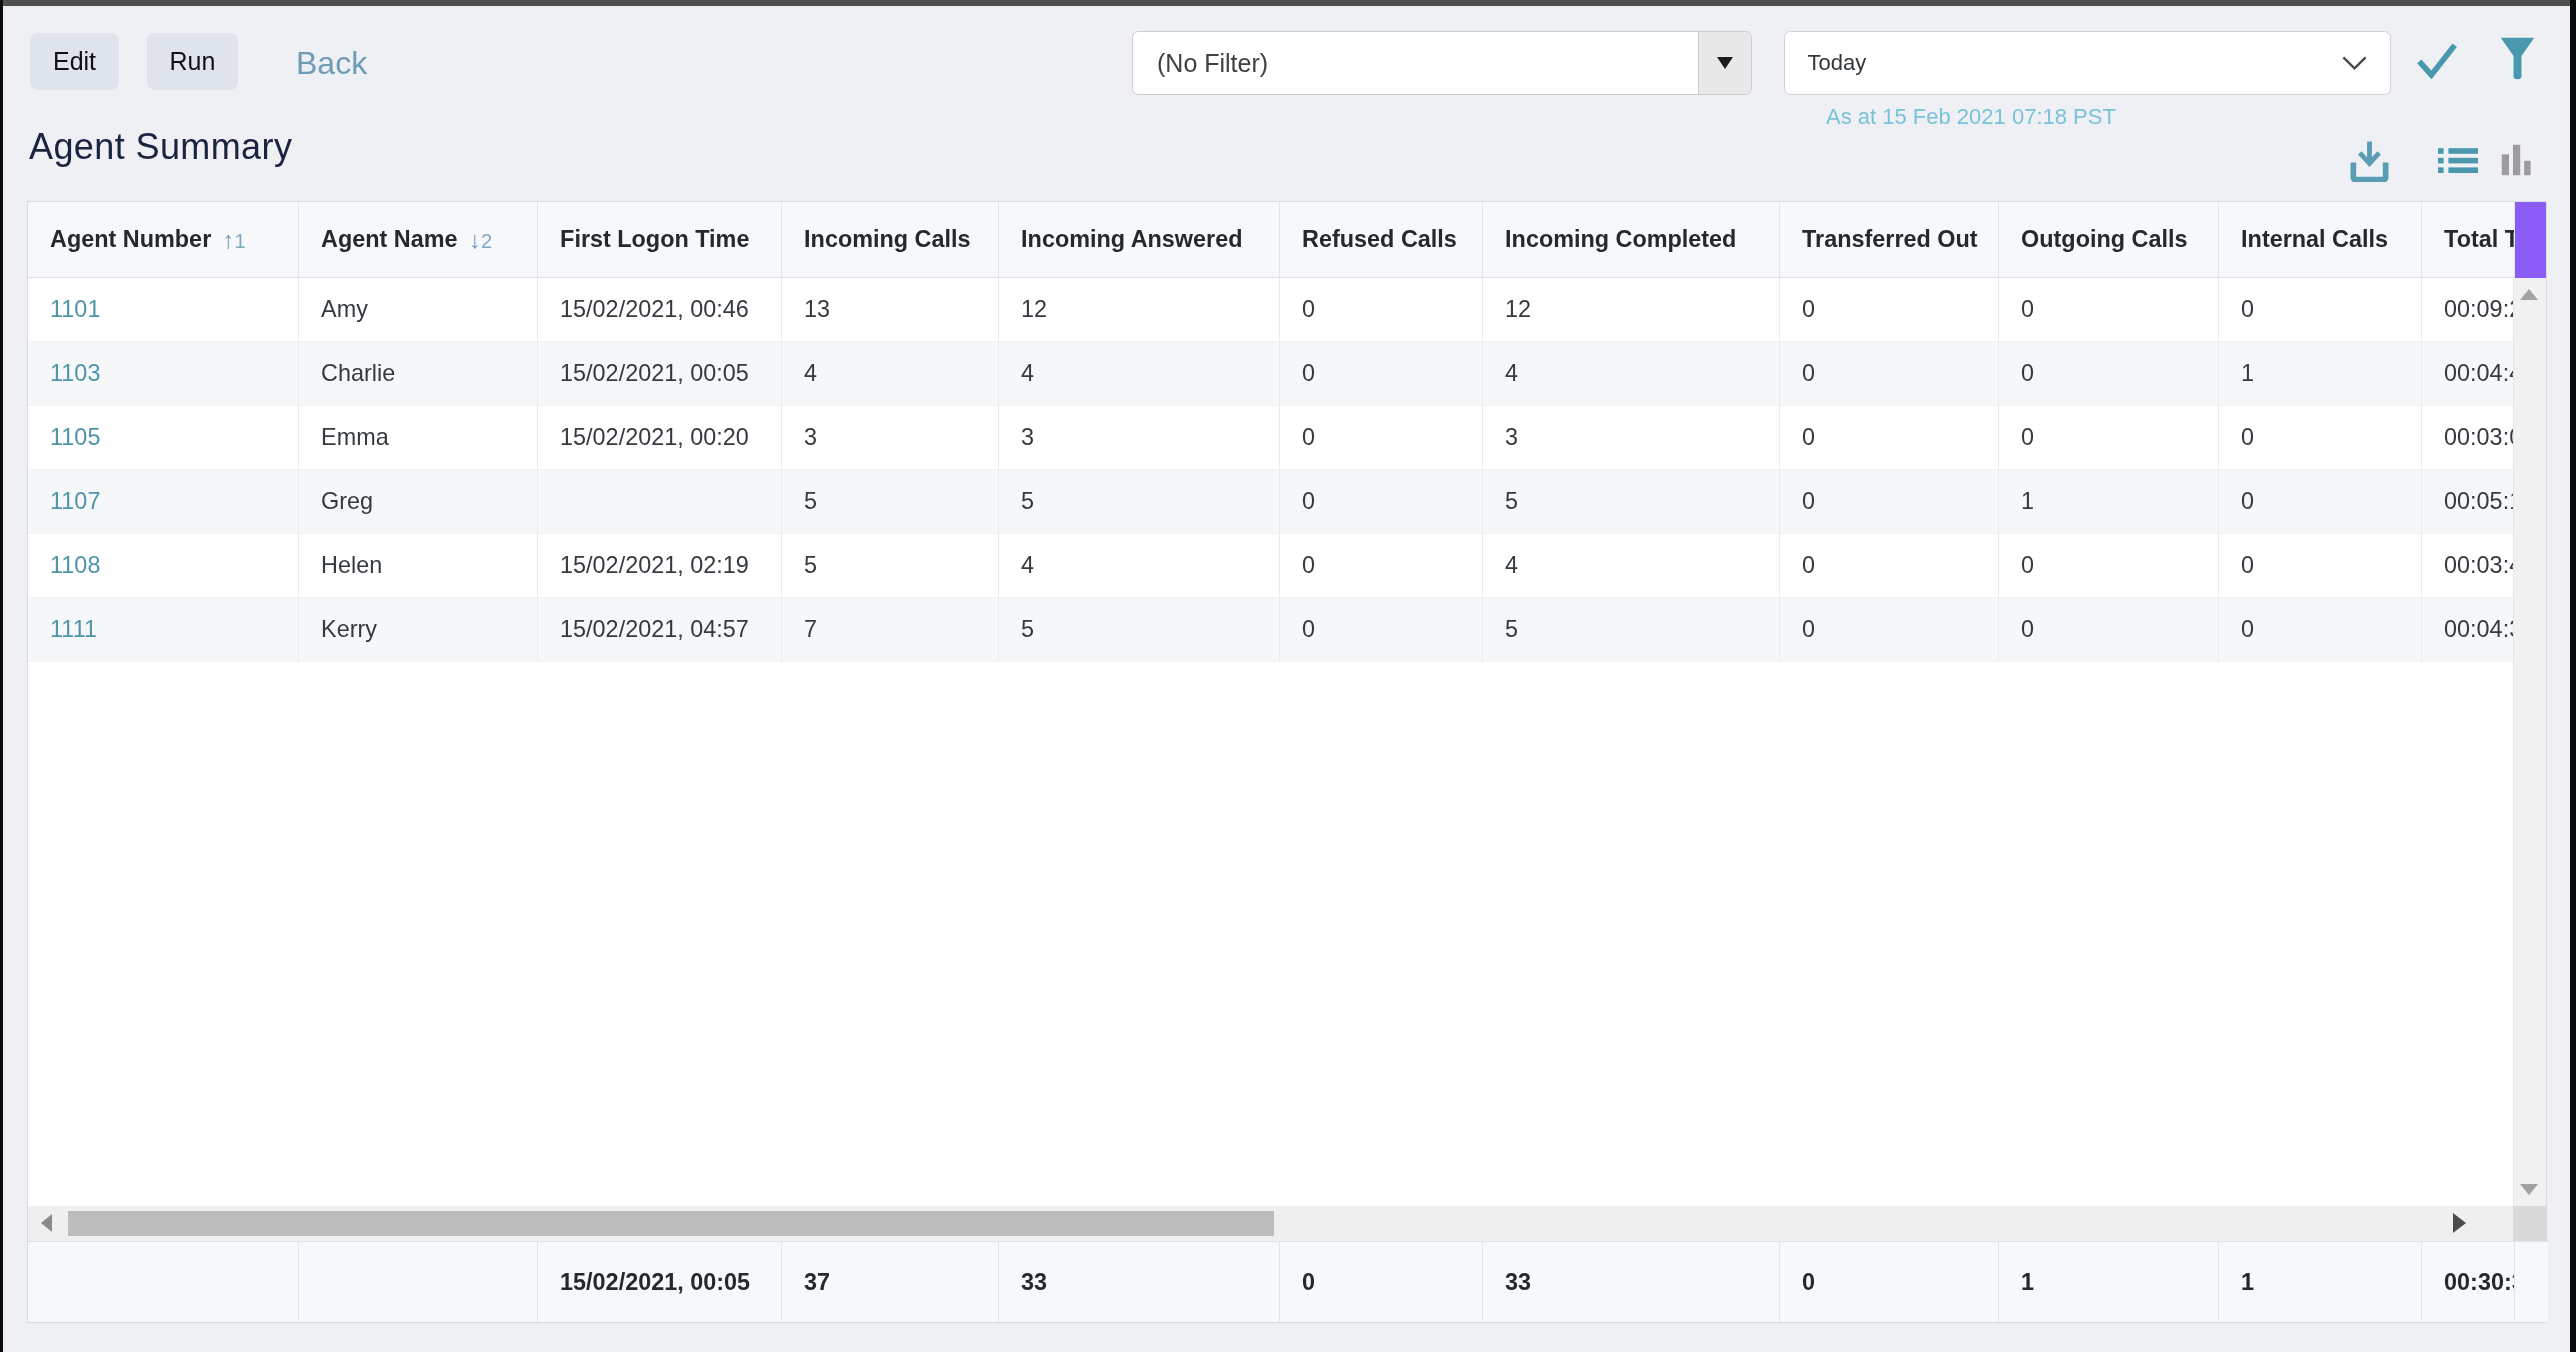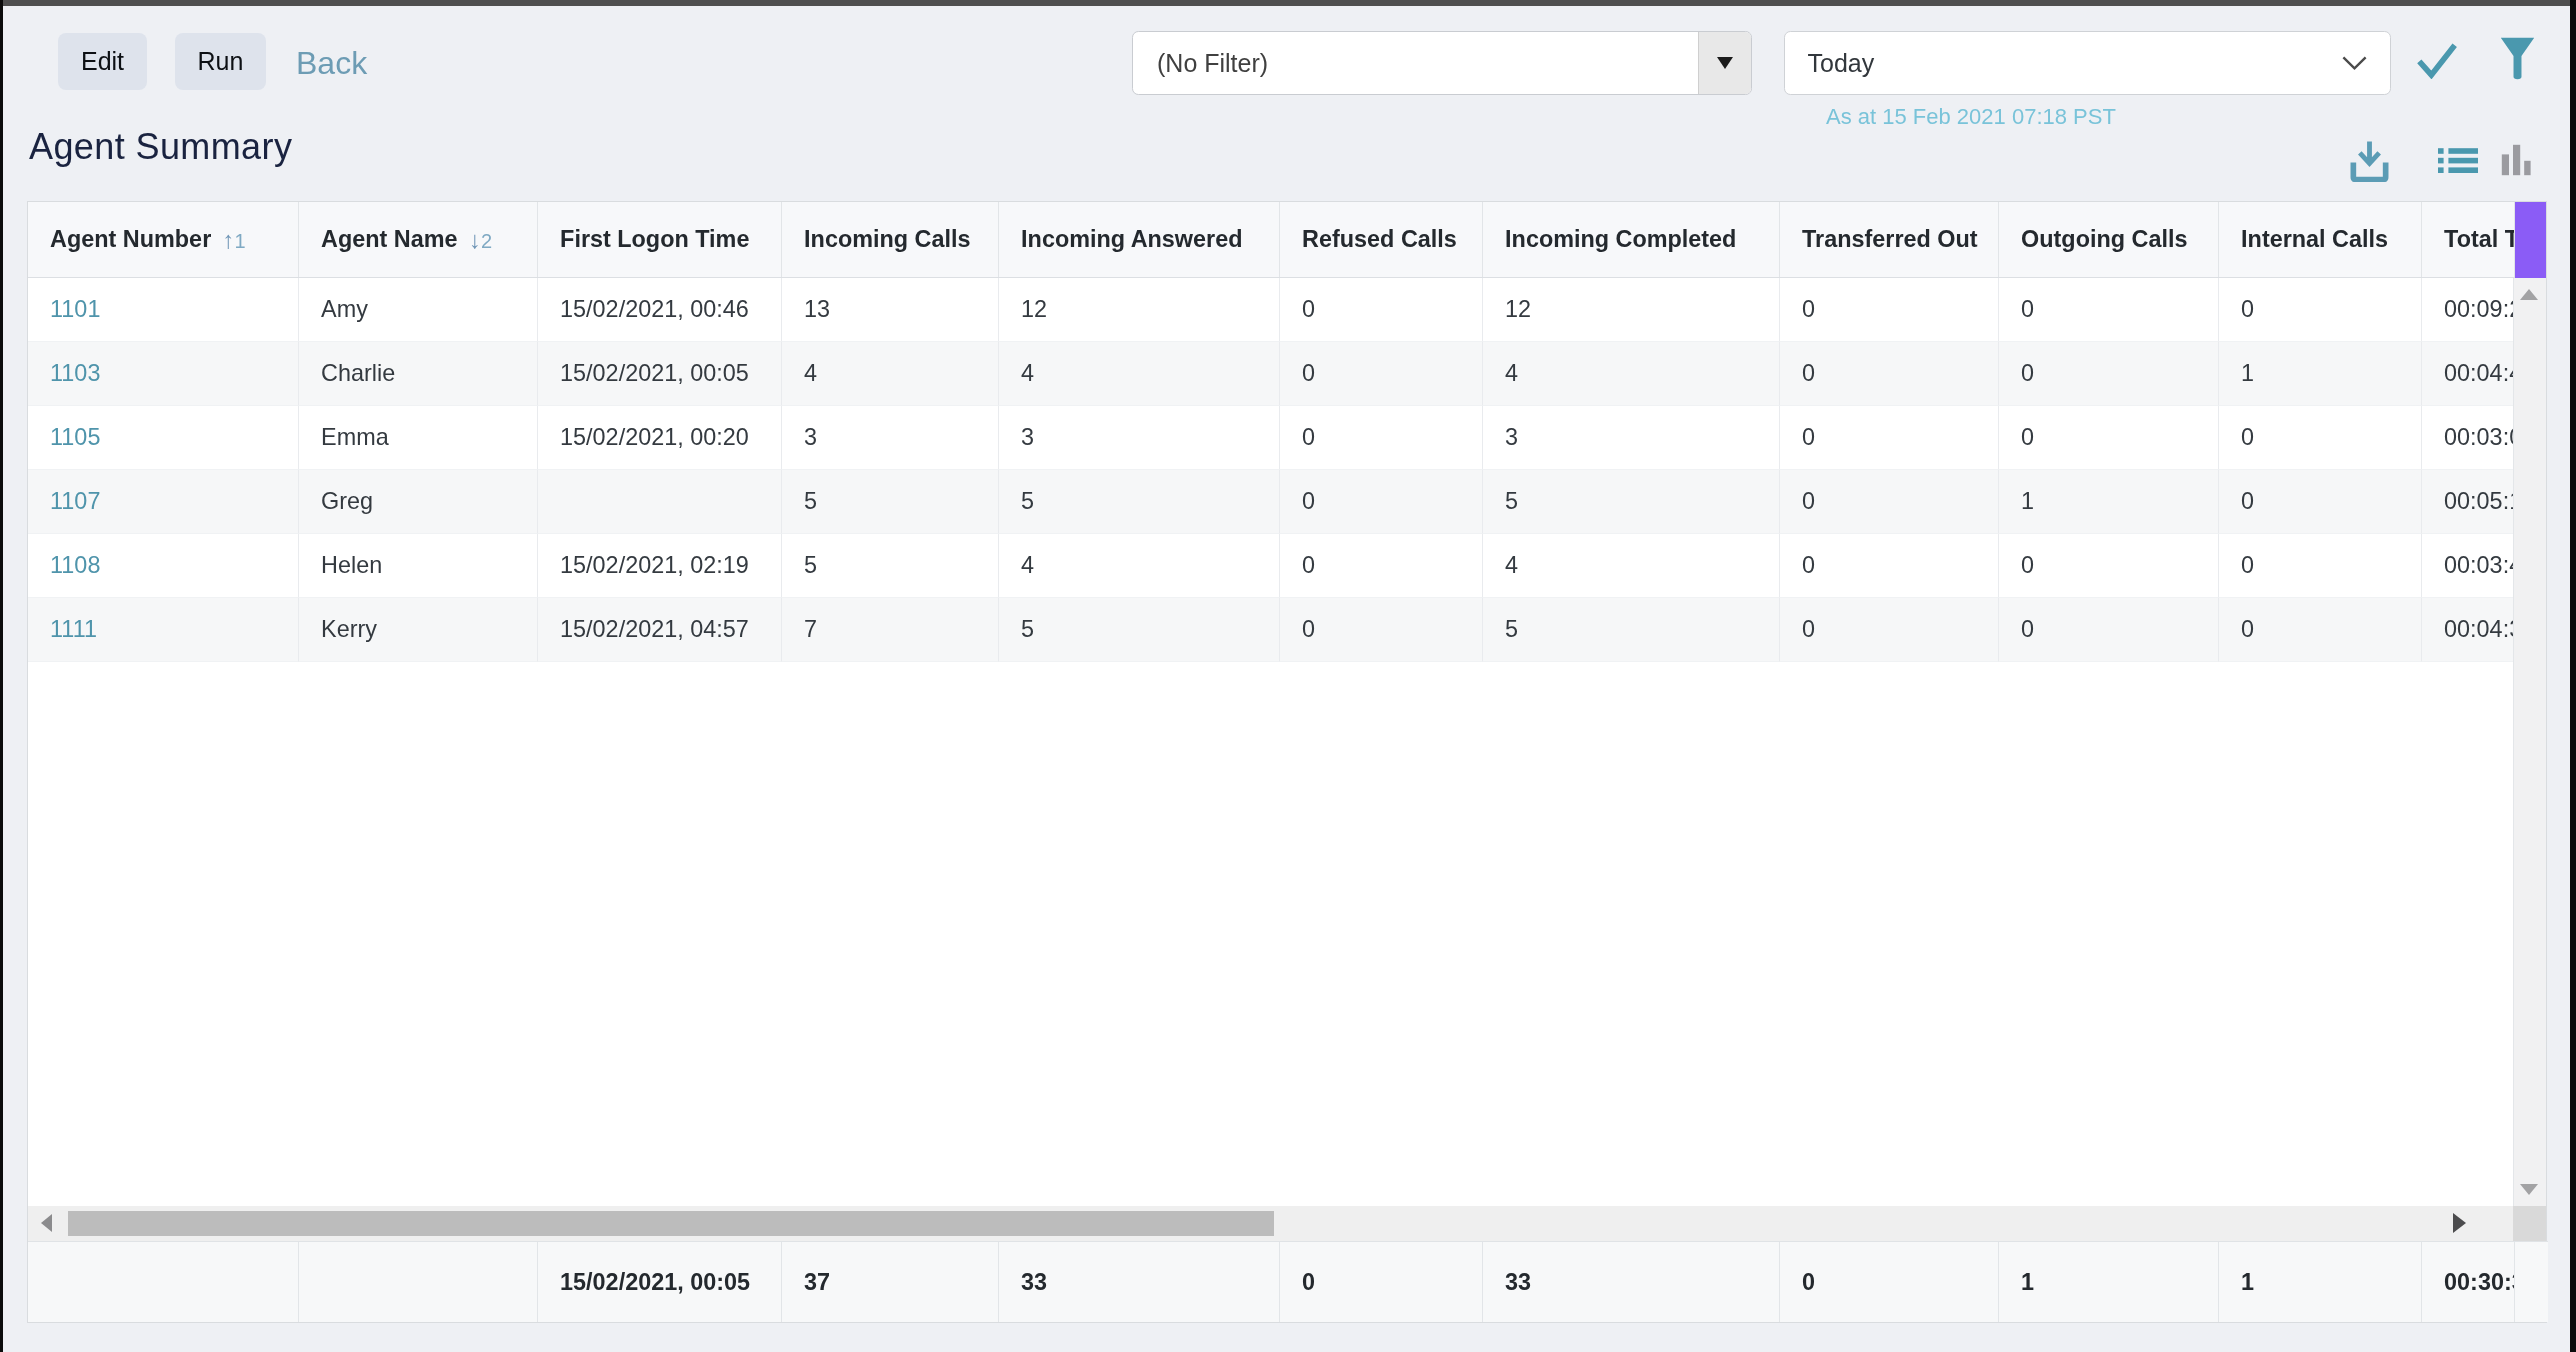--- a/index.html
+++ b/index.html
@@ -12,42 +12,42 @@
   }
   
   .chrome-top { position:absolute; left:0; top:0; width:2576px; height:6.4px; background:#4f4f4f; z-index:50; }
   .chrome-left { position:absolute; left:0; top:0; width:3.2px; height:1353px; background:#0b0b0b; z-index:50; }
   .chrome-right { position:absolute; right:0; top:0; width:6.4px; height:1353px; background:#0b0b0b; z-index:50; }
 
   
   .btn {
     position:absolute; top:33px; height:57px; border:none; border-radius:8px;
     background:#dee3ec; color:#0d1014; font-size:25px; font-family:inherit;
-    display:flex; align-items:center; justify-content:center; cursor:pointer;margin-left:28px;
+    display:flex; align-items:center; justify-content:center; cursor:pointer;
   }
   .btn-edit { left:30px; width:89px; }
   .btn-run  { left:147px; width:91px; }
   .back-link { position:absolute; left:296px; top:45px; font-size:32px; color:#6d9cb4; cursor:pointer; }
 
   
   .combo {
     position:absolute; left:1132px; top:31px; width:620px; height:64px;
     background:#ffffff; border:1.6px solid #c9ccd1; border-radius:6.4px; display:flex; overflow:hidden;
   }
   .combo-value { flex:1; display:flex; align-items:center; padding-left:24px; font-size:25px; color:#404040; }
   .combo-btn { width:53px; background:#e8e8e8; border-left:1.6px solid #cfcfcf; display:flex; align-items:center; justify-content:center; }
   .tri-down { width:0; height:0; border-left:8.9px solid transparent; border-right:8.9px solid transparent; border-top:12px solid #1c1c1c; }
 
   
   .dateselect {
     position:absolute; left:1784px; top:31px; width:607px; height:64px;
     background:#ffffff; border:1.6px solid #cfd2d6; border-radius:6.4px;
     display:flex; align-items:center; padding:0 22.5px;
   }
-  .dateselect-value { flex:1; font-size:25px; color:#32373c; }
+  .dateselect-value { flex:1; font-size:22px; color:#32373c; }
 
   .asat { position:absolute; left:1826px; top:104px; font-size:22px; color:#79c3d9; }
 
   .icon-abs { position:absolute; cursor:pointer; }
   .page-title { position:absolute; left:29px; top:119px; font-size:36px; color:#1a2340; font-weight:500; letter-spacing:0.4px;margin-top:7px; }
 
   
   .table-wrap {
     position:absolute; left:26.6px; top:201px; width:2520px;
     background:#8b5cf6; border:0.8px solid #d9dcdf;

